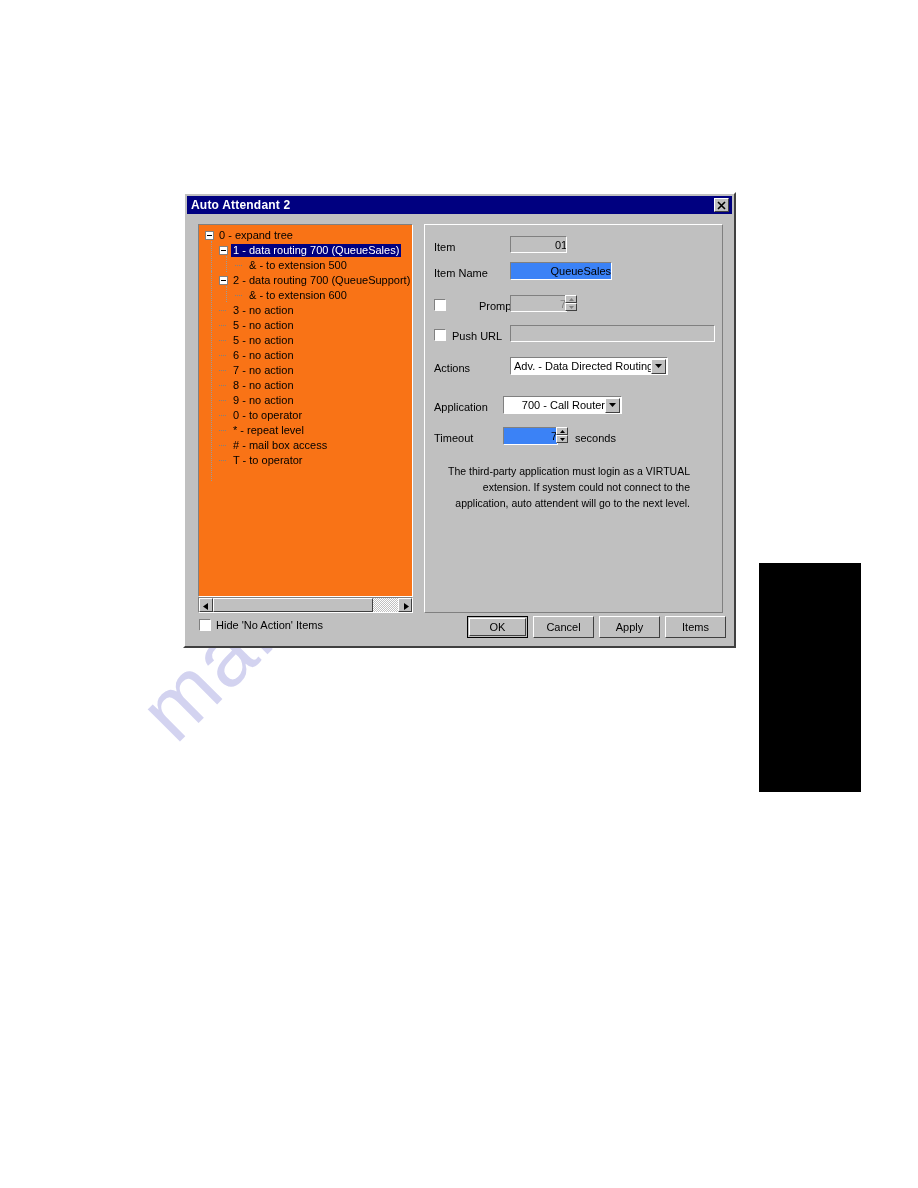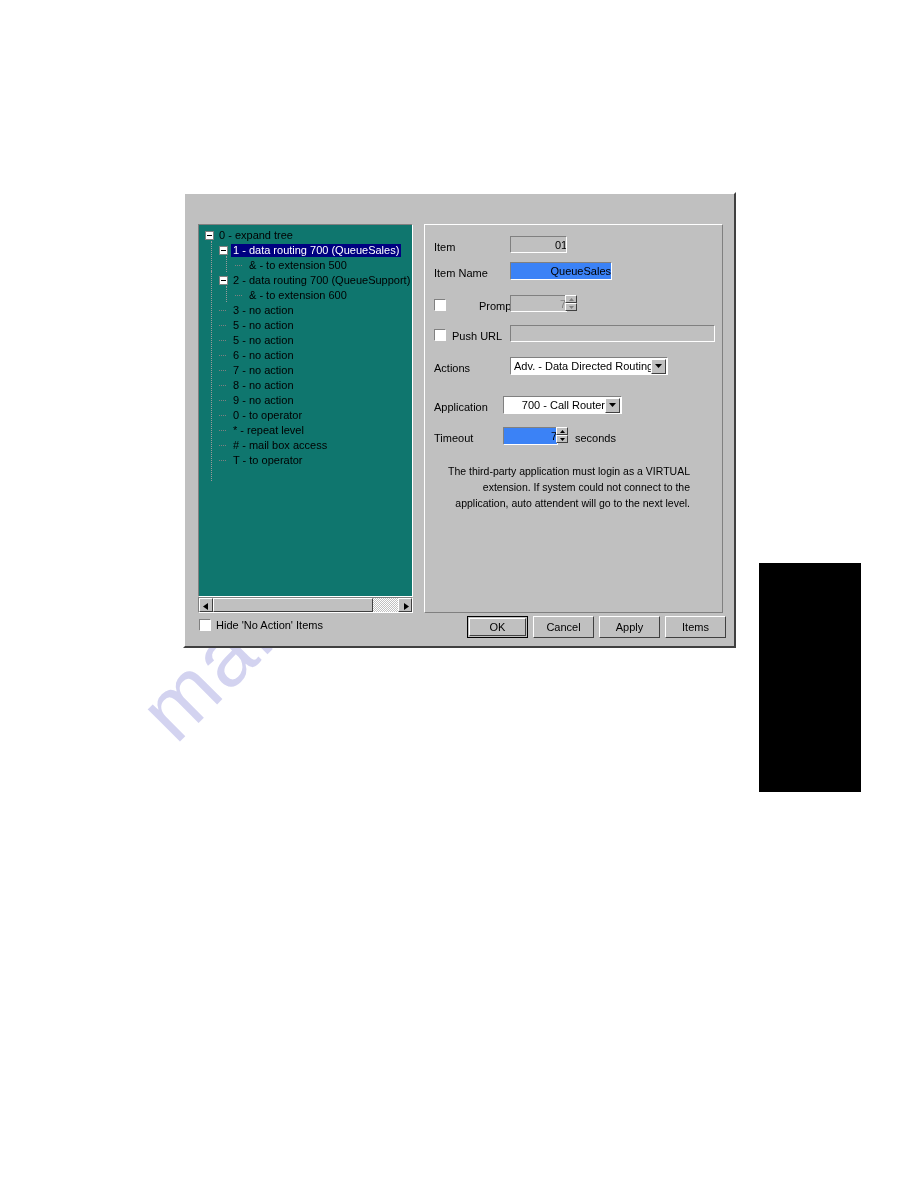--- a/index.html
+++ b/index.html
@@ -100,21 +100,21 @@
   }
   .close-btn svg { display: block; }
 
   
   #tree-panel {
     position: absolute;
     left: 13px;
     top: 30px;
     width: 215px;
     height: 373px;
-    background: #0f766e;
+    background: #f97316;
     border-top: 1px solid #808080;
     border-left: 1px solid #808080;
     border-right: 1px solid #ffffff;
     border-bottom: 1px solid #ffffff;
     box-sizing: border-box;
     overflow: hidden;
   }
   .tree-list {
     position: absolute;
     left: 0;
@@ -412,20 +412,31 @@
 <body>
 
 <div id="watermark">
   <span>manualshive.com</span>
 </div>
 
 <div id="black-block"></div>
 
 <div id="dialog">
 
+  <div class="titlebar">
+    <div class="titlebar-text">Auto Attendant 2</div>
+    <div class="titlebar-spacer"></div>
+    <div class="close-btn">
+      <span>
+        <svg width="9" height="9" viewBox="0 0 9 9">
+          <path d="M1,1 L8,8 M8,1 L1,8" stroke="#000" stroke-width="1.6" fill="none"></path>
+        </svg>
+      </span>
+    </div>
+  </div>
 
   <div id="tree-panel">
     <div class="tree-guide" style="left:12px; top:16px; height:32px;"></div>
     <div class="tree-guide" style="left:27px; top:31px; height:16px;"></div>
     <div class="tree-guide" style="left:27px; top:61px; height:16px;"></div>
     <div class="tree-guide" style="left:12px; top:46px; height:210px;"></div>
     <div class="tree-list">
         <div class="tree-row ind-0">
           <span class="expander"></span>
           <span class="tree-label">0 - expand tree</span>

